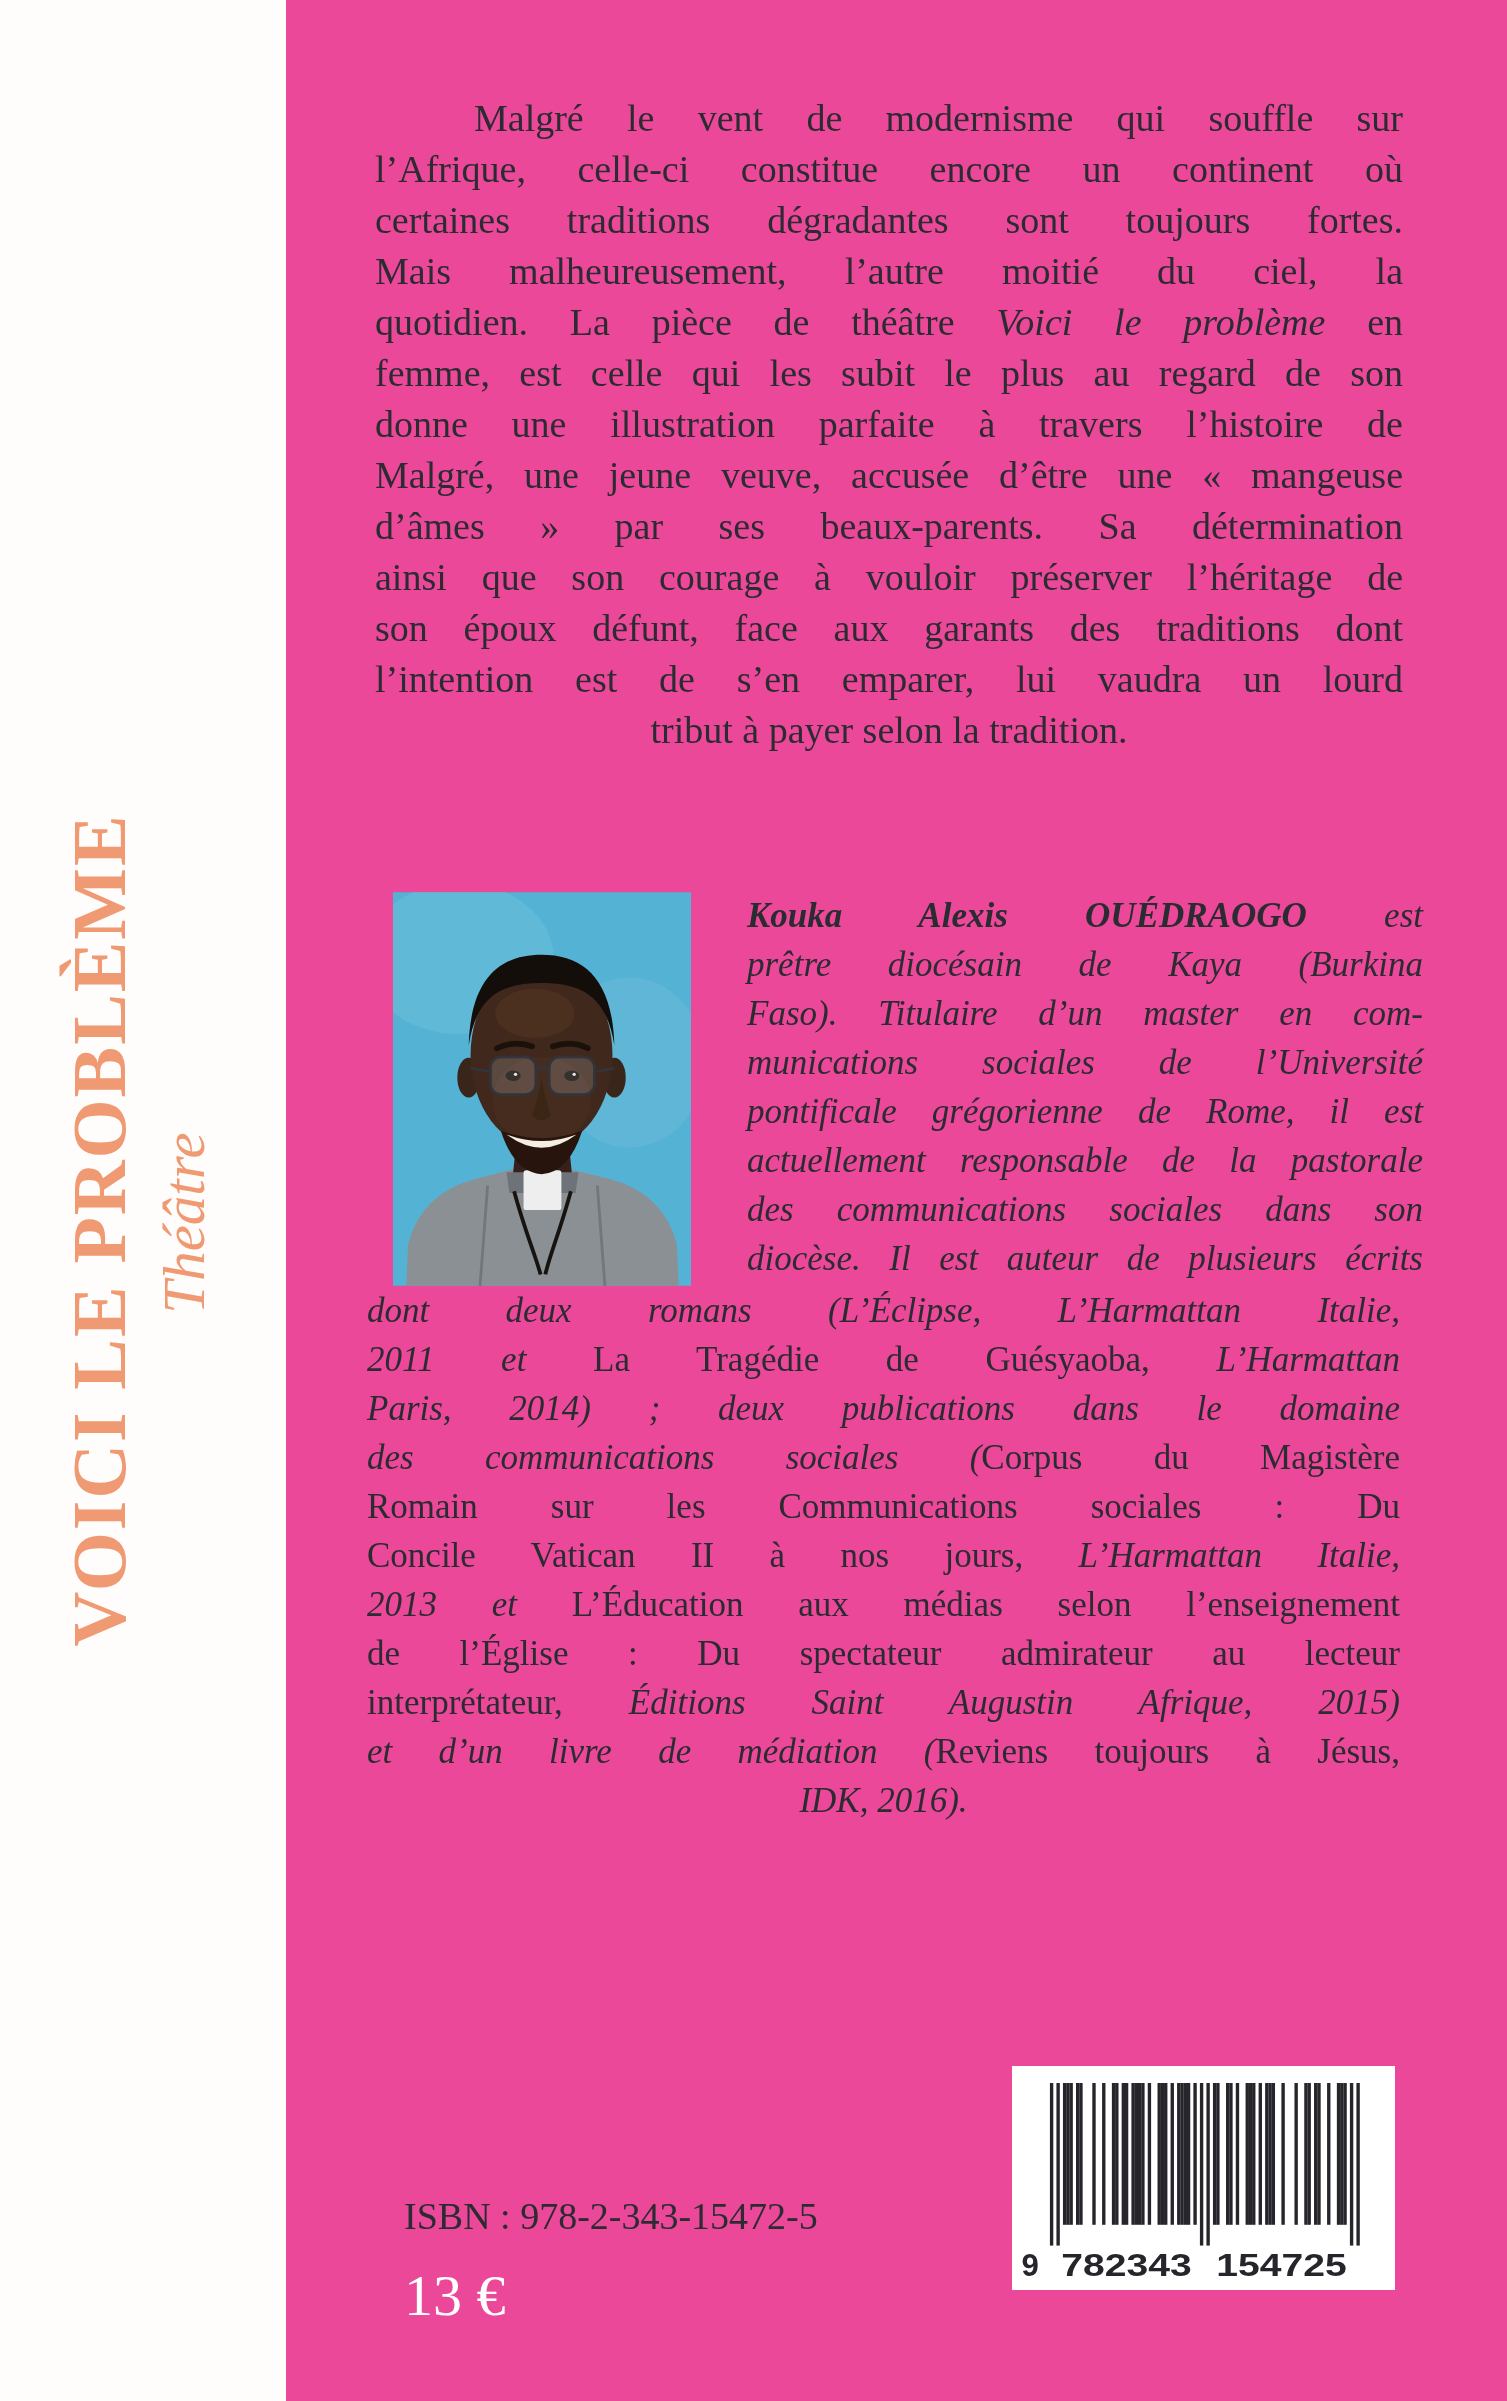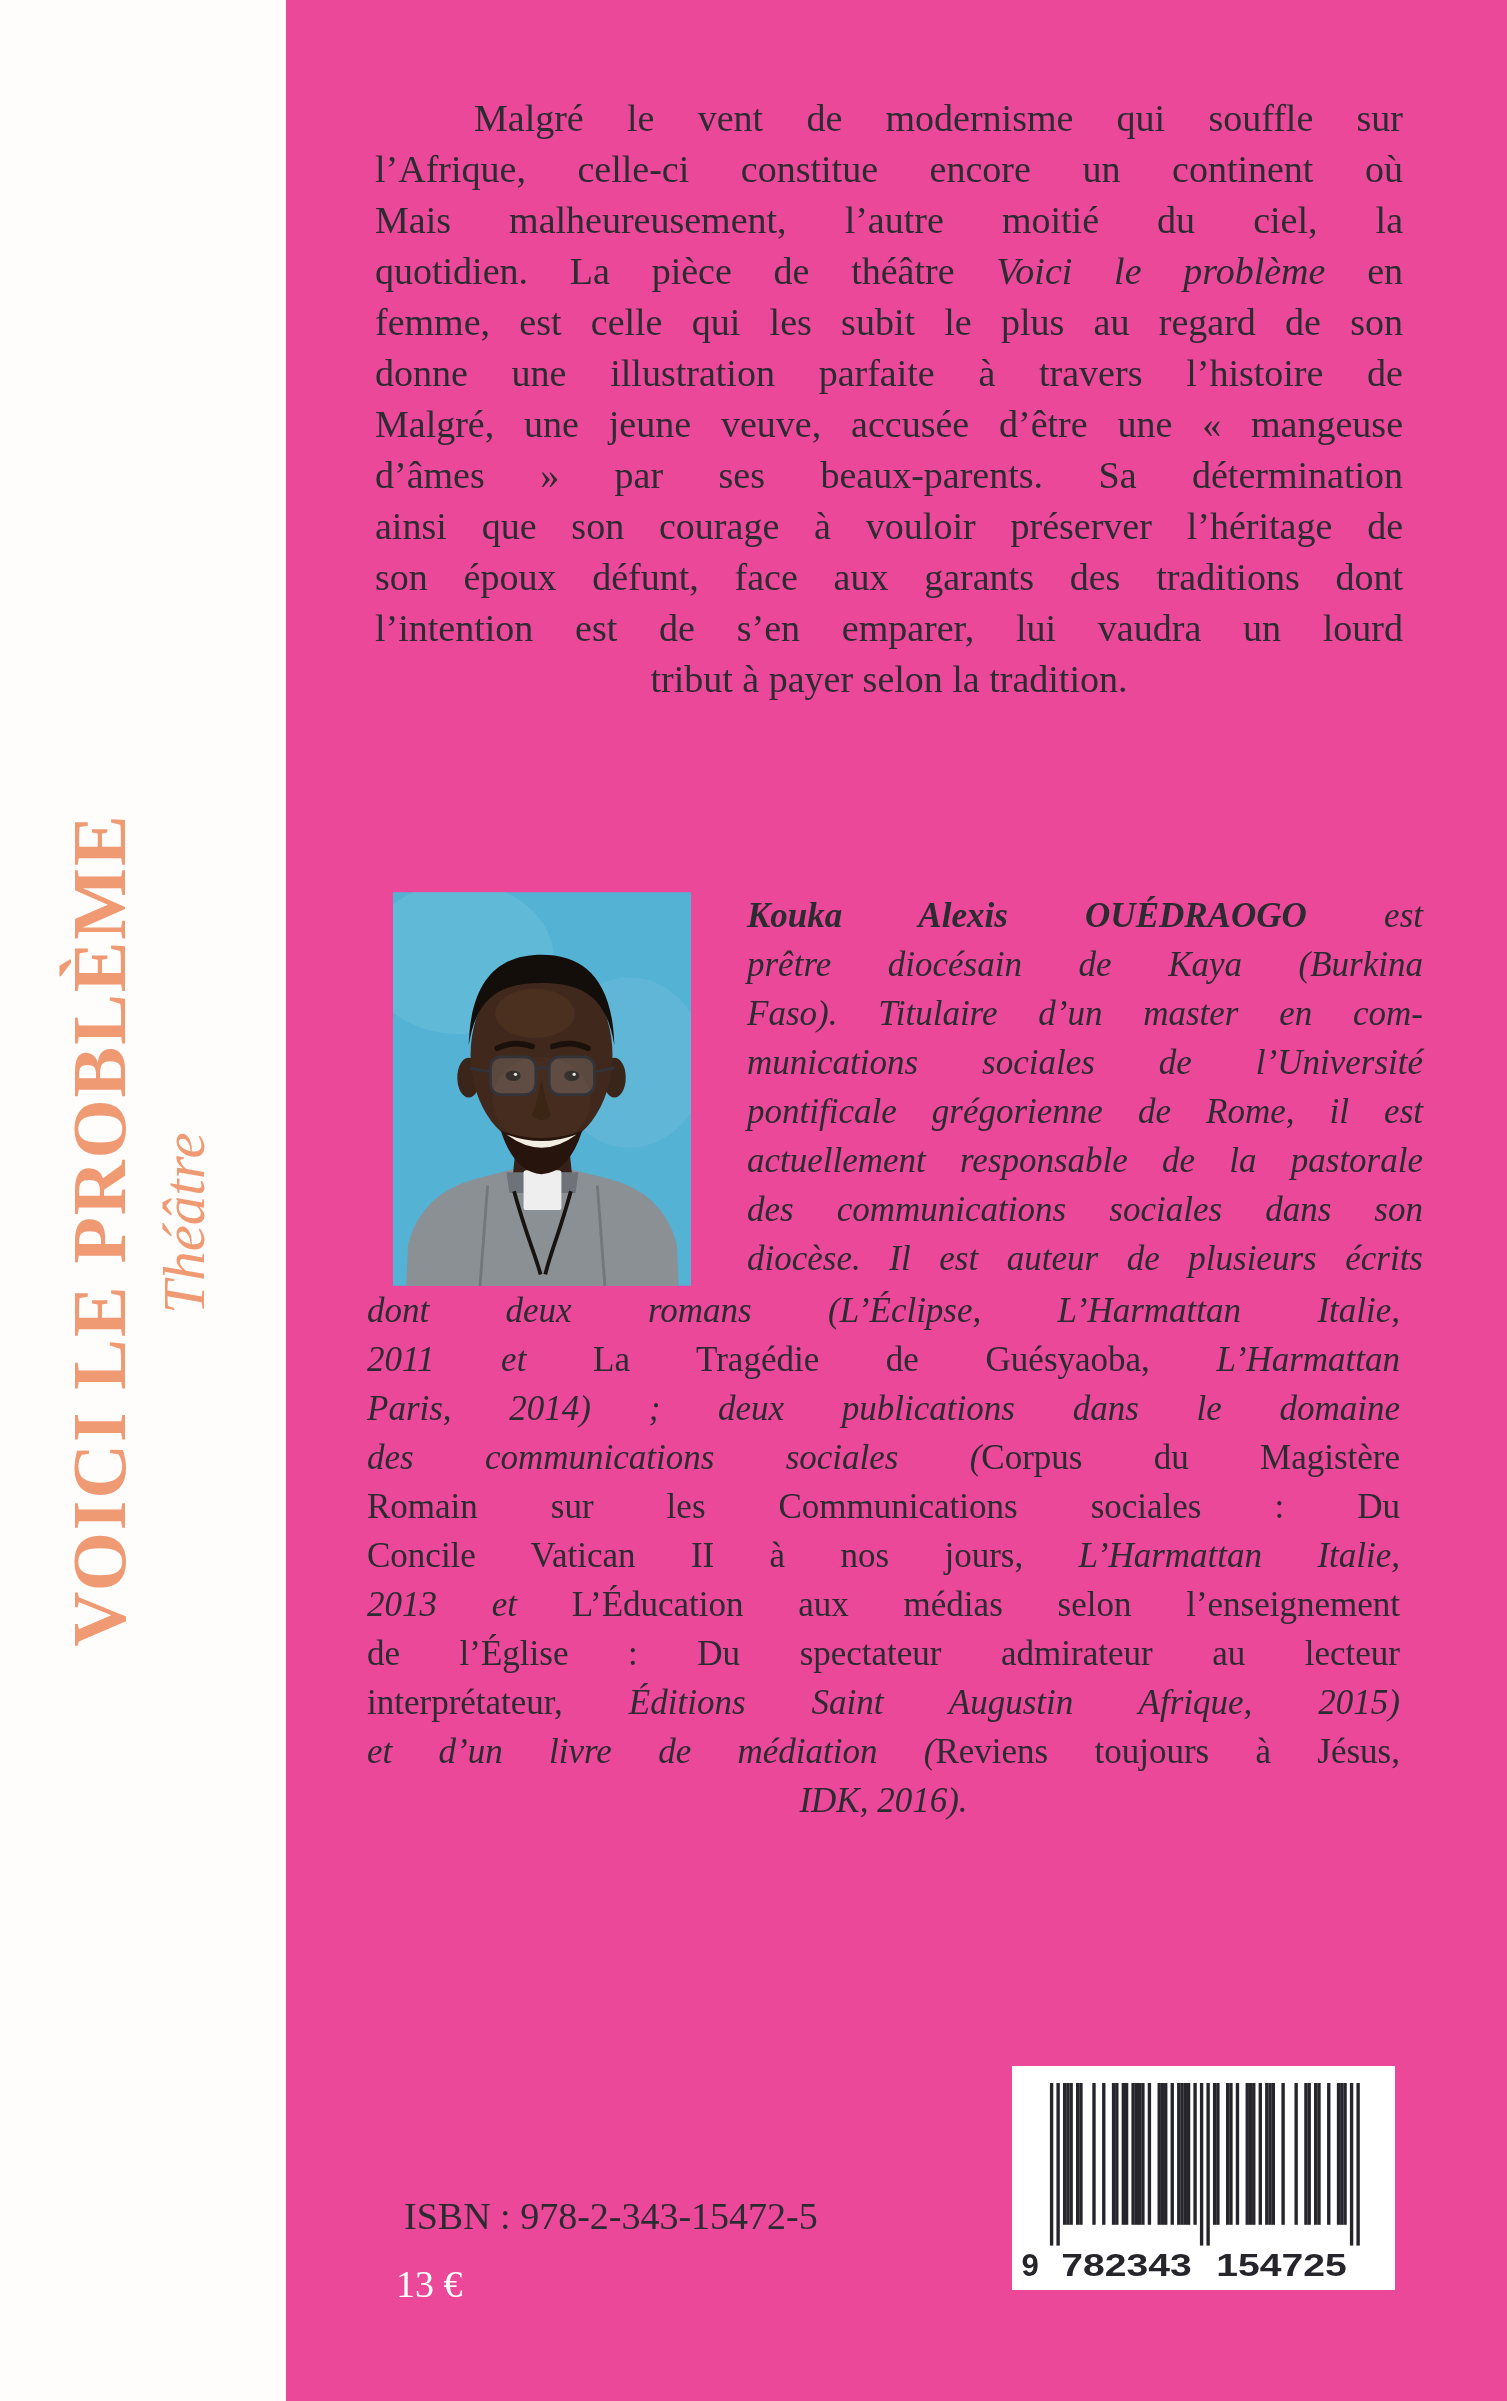--- a/index.html
+++ b/index.html
@@ -18,40 +18,41 @@
   .bio .tline{height:49px;line-height:49px;}
   .tline.last{text-align:center;text-align-last:auto;}
   .seg.rm{font-style:normal;}
   .seg.it{font-style:italic;}
   .seg.bi{font-style:italic;font-weight:bold;}
   #synopsis{left:89px;top:93px;width:1028px;font-size:38px;}
   #bio-side{left:439px;top:891px;width:676px;font-size:35px;}
   #bio-full{left:81px;top:1286px;width:1033px;font-size:35px;}
   .photo{position:absolute;left:107px;top:892px;width:298px;height:394px;}
   .isbn{position:absolute;left:118px;top:2194px;font-size:38px;}
-  .price{position:absolute;left:110px;top:2262px;font-size:38px;}
+  .price{position:absolute;left:118px;top:2262px;font-size:58px;}
   .barcode-box{position:absolute;left:726px;top:2066px;width:383px;height:224px;}
   .barcode-box svg{display:block;}
   .bc-digit{font-family:"Liberation Sans",sans-serif;font-weight:bold;font-size:33px;}
 </style>
 </head>
 <body>
 
 <div class="page">
 
   <div class="spine" id="spine" style="background: rgb(255, 253, 251);">
     <div class="spine-title" id="spine-title" style="color: rgb(240, 154, 116);">VOICI LE PROBLÈME</div>
     <div class="spine-subtitle" id="spine-subtitle" style="color: rgb(240, 154, 116);">Théâtre</div>
   </div>
 
   <div class="cover" id="cover" style="background: #ec4899; padding-left: 38px;">
 
     <div class="textblock" id="synopsis" style="color: rgb(43, 43, 50);">
         <div class="tline" style="text-indent: 99px;"><span class="seg rm">Malgré le vent de modernisme qui souffle sur</span></div>
         <div class="tline"><span class="seg rm">l’Afrique, celle-ci constitue encore un continent où</span></div>
+        <div class="tline"><span class="seg rm">certaines traditions dégradantes sont toujours fortes.</span></div>
         <div class="tline"><span class="seg rm">Mais malheureusement, l’autre moitié du ciel, la</span></div>
         <div class="tline"><span class="seg rm">quotidien. La pièce de théâtre </span><span class="seg it">Voici le problème</span><span class="seg rm"> en</span></div>
         <div class="tline"><span class="seg rm">femme, est celle qui les subit le plus au regard de son</span></div>
         <div class="tline"><span class="seg rm">donne une illustration parfaite à travers l’histoire de</span></div>
         <div class="tline"><span class="seg rm">Malgré, une jeune veuve, accusée d’être une « mangeuse</span></div>
         <div class="tline"><span class="seg rm">d’âmes » par ses beaux-parents. Sa détermination</span></div>
         <div class="tline"><span class="seg rm">ainsi que son courage à vouloir préserver l’héritage de</span></div>
         <div class="tline"><span class="seg rm">son époux défunt, face aux garants des traditions dont</span></div>
         <div class="tline"><span class="seg rm">l’intention est de s’en emparer, lui vaudra un lourd</span></div>
         <div class="tline last"><span class="seg rm">tribut à payer selon la tradition.</span></div>

